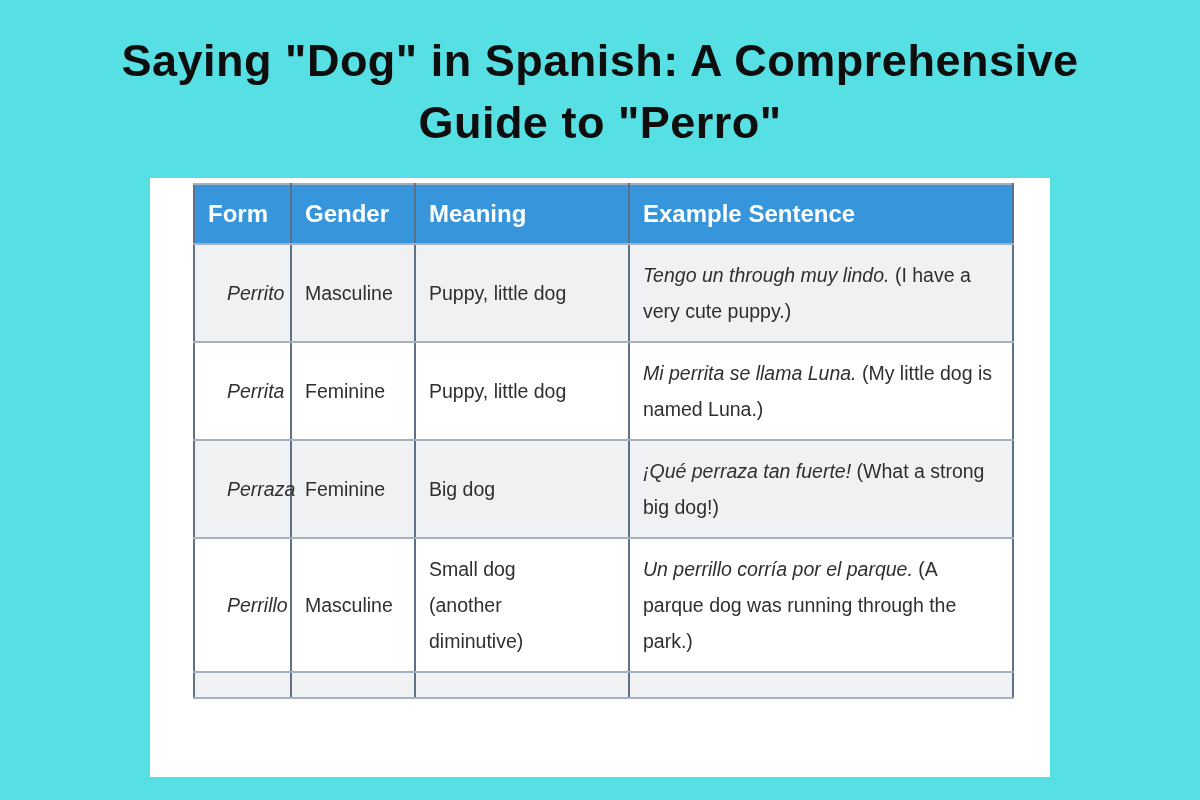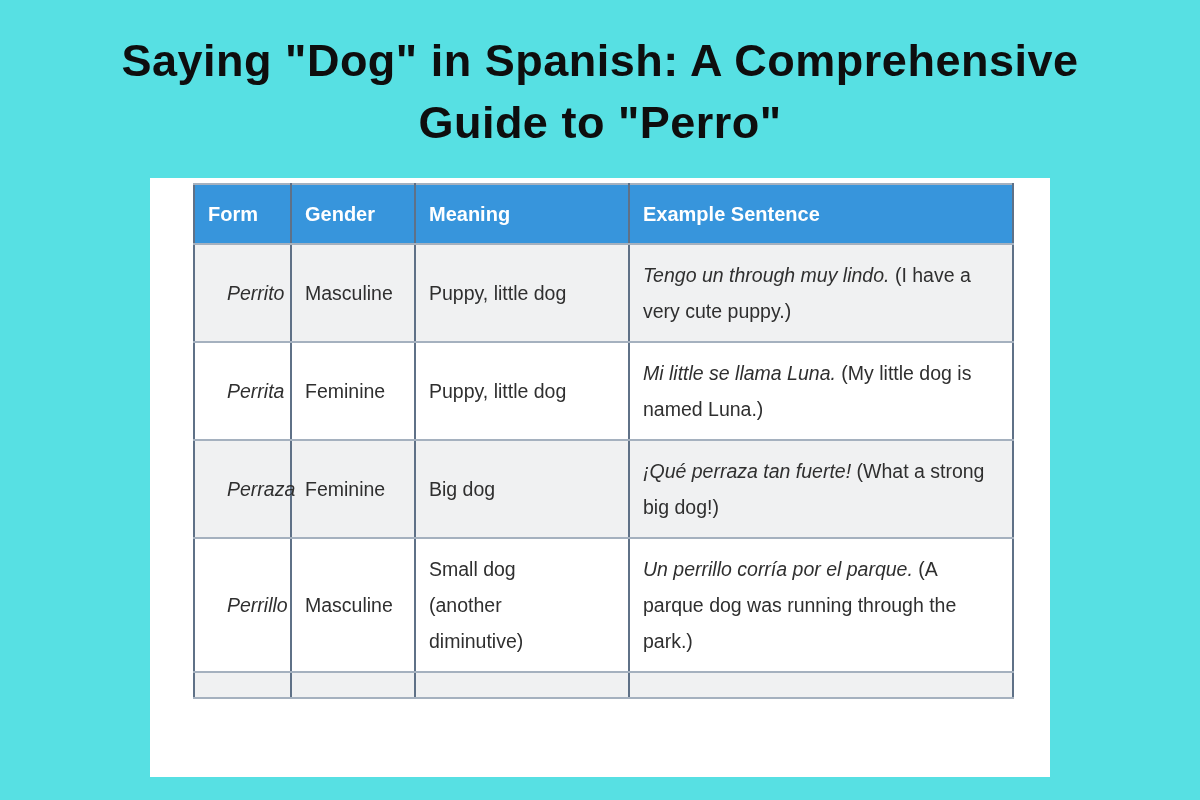--- a/index.html
+++ b/index.html
@@ -42,21 +42,21 @@
     border-left: 2px solid #5F7187;
     border-right: 2px solid #5F7187;
     border-top: 2px solid #A5B1BF;
     border-bottom: 2px solid #A5B1BF;
     vertical-align: middle;
     text-align: left;
   }
   thead th {
     background: #3795DC;
     color: #ffffff;
-    font-size: 20px;
+    font-size: 24px;
     font-weight: bold;
     line-height: 36px;
     padding: 11px 13px;
   }
   tbody td {
     font-size: 19.5px;
     line-height: 36px;
     color: #2f2f2f;
     padding: 12px 13px;
     background: #ffffff;
@@ -98,21 +98,21 @@
         <td class="c-example">
           <span class="es">Tengo un through muy lindo.</span>
           <span class="en">(I have a very cute puppy.)</span>
         </td>
       </tr>
       <tr>
         <td class="c-form">Perrita</td>
         <td class="c-gender">Feminine</td>
         <td class="c-meaning">Puppy, little dog</td>
         <td class="c-example">
-          <span class="es">Mi little se llama Luna.</span>
+          <span class="es">Mi perrita se llama Luna.</span>
           <span class="en">(My little dog is named Luna.)</span>
         </td>
       </tr>
       <tr>
         <td class="c-form">Perraza</td>
         <td class="c-gender">Feminine</td>
         <td class="c-meaning">Big dog</td>
         <td class="c-example">
           <span class="es">¡Qué perraza tan fuerte!</span>
           <span class="en">(What a strong big dog!)</span>

